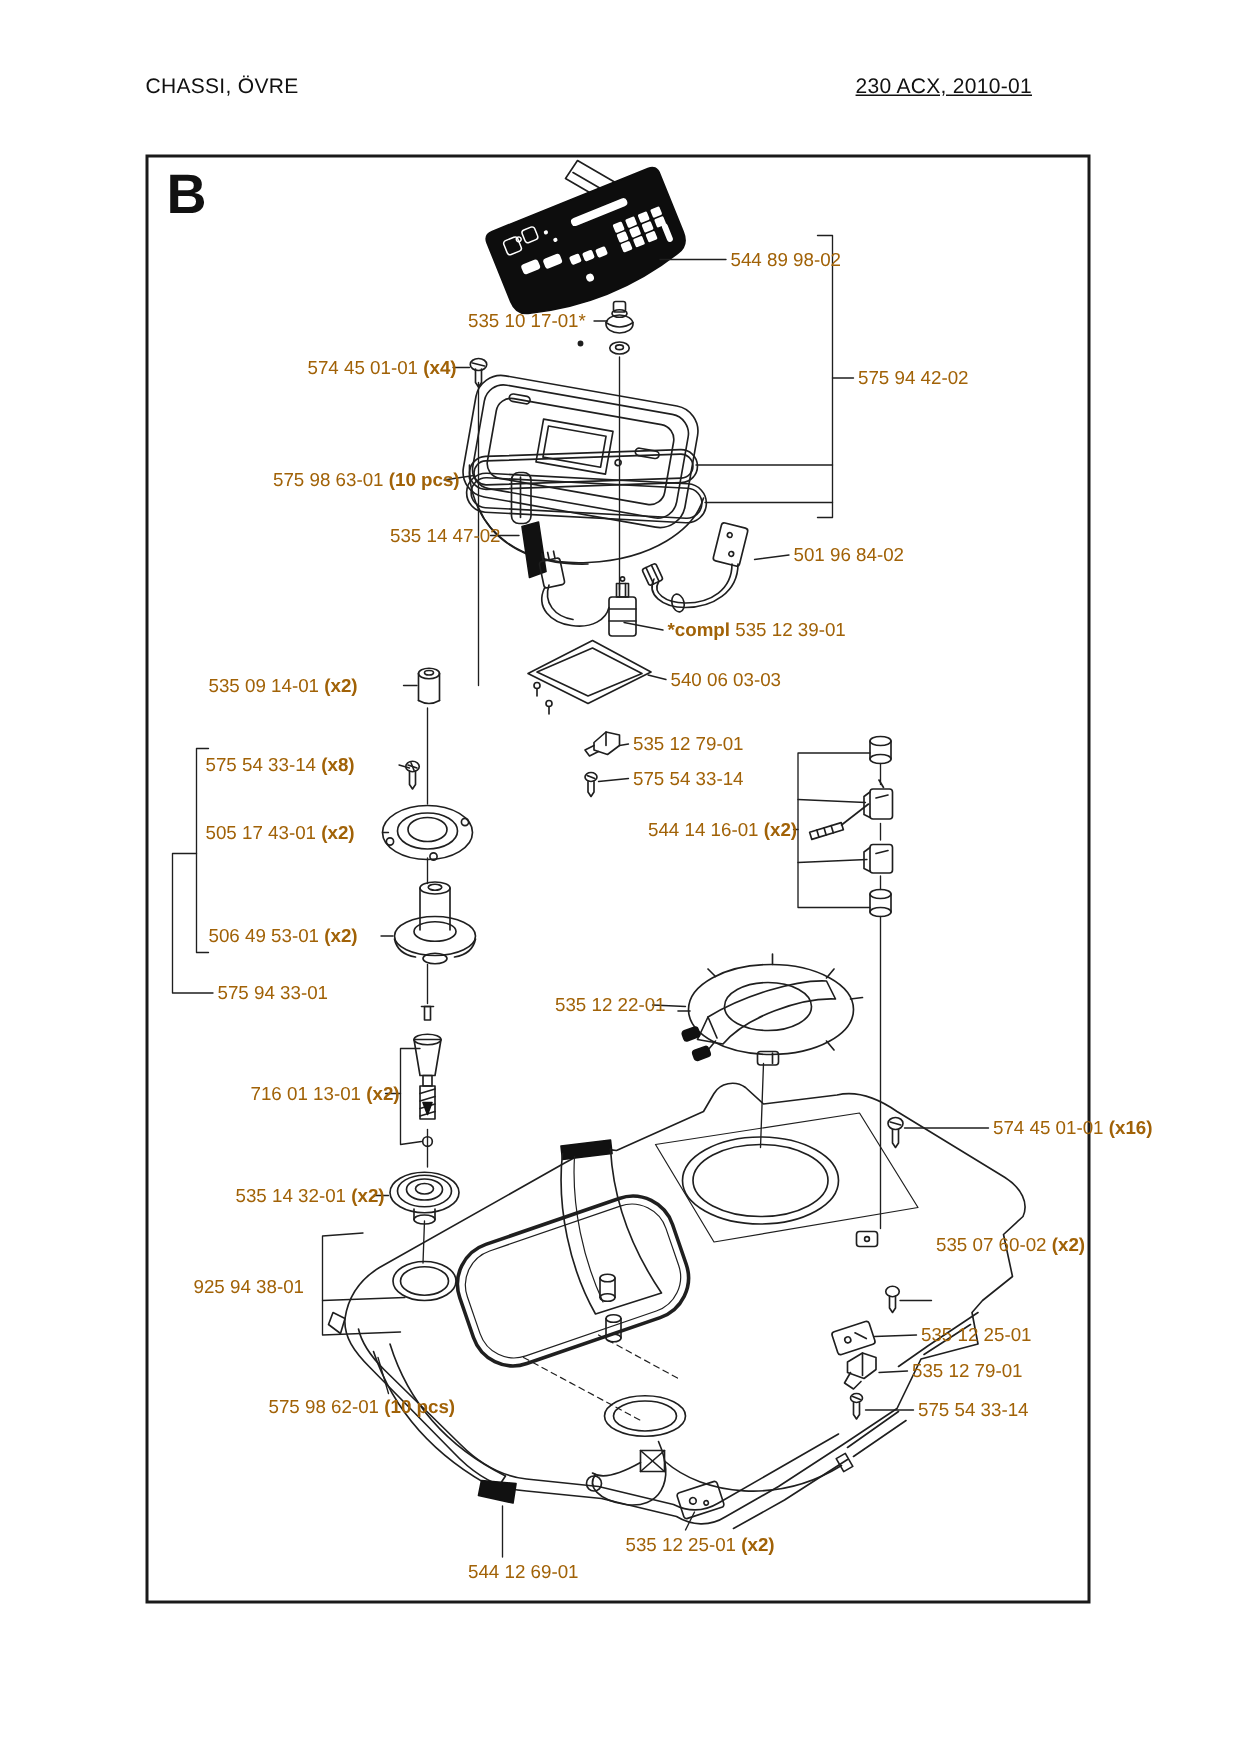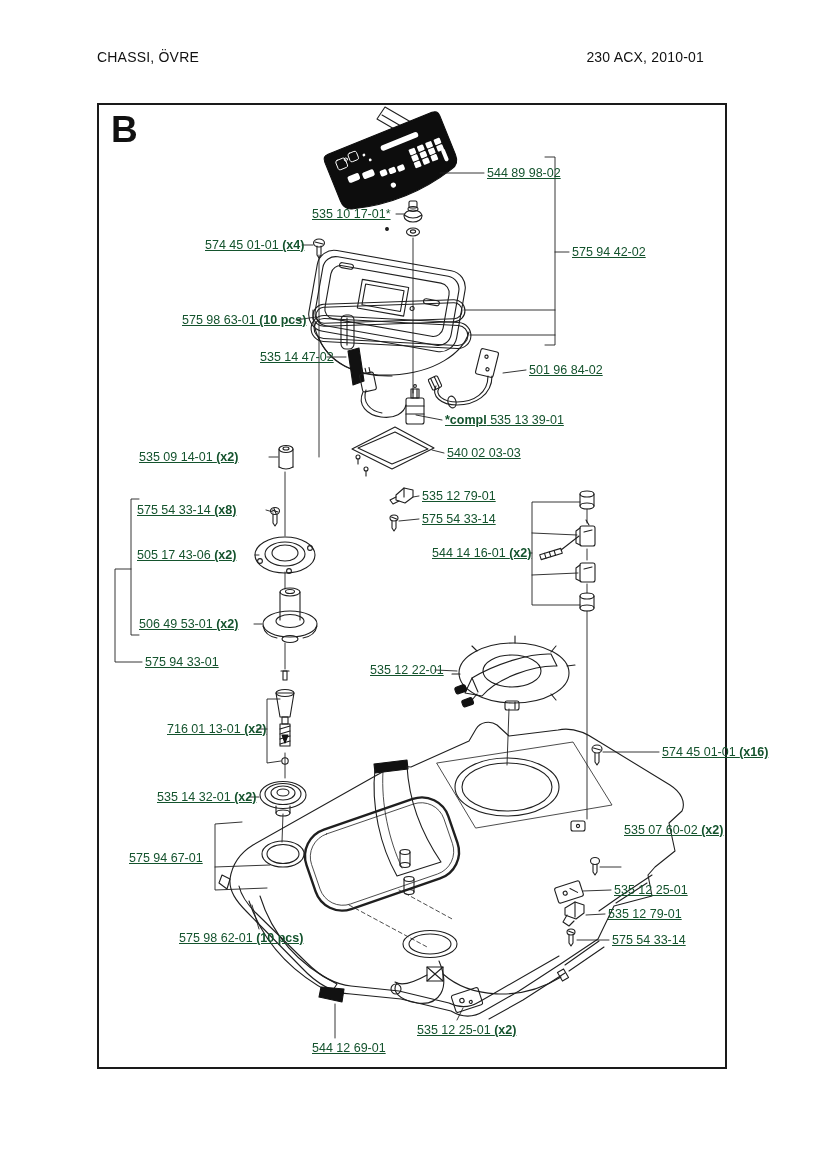--- a/index.html
+++ b/index.html
@@ -1,24 +1,24 @@
 <!DOCTYPE html>
 <html><head>
 <meta charset="utf-8">
 <style>
   html,body{margin:0;padding:0;background:#ffffff;}
   #page{position:relative;width:801px;height:1169px;background:#ffffff;overflow:hidden;
         font-family:"Liberation Sans",sans-serif;color:#111;border-radius:15px;}
   .hdr{position:absolute;top:49px;font-size:14px;letter-spacing:0.2px;color:#111;white-space:nowrap;}
   #hdr-left{left:97px;}
-  #hdr-right{right:97px;text-align:left;}
+  #hdr-right{right:113px;text-align:left;text-decoration:underline;}
   #frame{position:absolute;left:97px;top:103px;width:630px;height:966px;
          border:2px solid #1a1a1a;box-sizing:border-box;background:#fff;}
   #section-letter{position:absolute;left:12px;top:4px;font-size:37px;font-weight:bold;color:#111;}
-  .lbl{position:absolute;font-size:12.5px;line-height:14px;color:#14532d;white-space:nowrap;text-decoration:underline;}
+  .lbl{position:absolute;font-size:12.5px;line-height:14px;color:#a16207;white-space:nowrap;}
   .lbl .b{font-weight:bold;}
   svg{position:absolute;left:0;top:0;}
   svg *{vector-effect:non-scaling-stroke;}
 </style>
 </head>
 <body>
 
 <div id="page">
 
   <div id="hdr-left" class="hdr">CHASSI, ÖVRE</div>
@@ -408,35 +408,35 @@
       </g>
     </svg>
 
     <div class="lbl" style="left:388px;top:61px"><span class="b"></span><span>544 89 98-02</span><span class="b"></span></div>
     <div class="lbl" style="left:213px;top:102px"><span class="b"></span><span>535 10 17-01*</span><span class="b"></span></div>
     <div class="lbl" style="left:106px;top:133px"><span class="b"></span><span>574 45 01-01 </span><span class="b">(x4)</span></div>
     <div class="lbl" style="left:473px;top:140px"><span class="b"></span><span>575 94 42-02</span><span class="b"></span></div>
     <div class="lbl" style="left:83px;top:208px"><span class="b"></span><span>575 98 63-01 </span><span class="b">(10 pcs)</span></div>
     <div class="lbl" style="left:161px;top:245px"><span class="b"></span><span>535 14 47-02</span><span class="b"></span></div>
     <div class="lbl" style="left:430px;top:258px"><span class="b"></span><span>501 96 84-02</span><span class="b"></span></div>
-    <div class="lbl" style="left:346px;top:308px"><span class="b">*compl</span><span> 535 13 39-01</span><span class="b"></span></div>
-    <div class="lbl" style="left:348px;top:341px"><span class="b"></span><span>540 02 03-03</span><span class="b"></span></div>
+    <div class="lbl" style="left:346px;top:308px"><span class="b">*compl</span><span> 535 12 39-01</span><span class="b"></span></div>
+    <div class="lbl" style="left:348px;top:341px"><span class="b"></span><span>540 06 03-03</span><span class="b"></span></div>
     <div class="lbl" style="left:40px;top:345px"><span class="b"></span><span>535 09 14-01 </span><span class="b">(x2)</span></div>
     <div class="lbl" style="left:38px;top:398px"><span class="b"></span><span>575 54 33-14 </span><span class="b">(x8)</span></div>
-    <div class="lbl" style="left:38px;top:443px"><span class="b"></span><span>505 17 43-06 </span><span class="b">(x2)</span></div>
+    <div class="lbl" style="left:38px;top:443px"><span class="b"></span><span>505 17 43-01 </span><span class="b">(x2)</span></div>
     <div class="lbl" style="left:40px;top:512px"><span class="b"></span><span>506 49 53-01 </span><span class="b">(x2)</span></div>
     <div class="lbl" style="left:46px;top:550px"><span class="b"></span><span>575 94 33-01</span><span class="b"></span></div>
     <div class="lbl" style="left:323px;top:384px"><span class="b"></span><span>535 12 79-01</span><span class="b"></span></div>
     <div class="lbl" style="left:323px;top:407px"><span class="b"></span><span>575 54 33-14</span><span class="b"></span></div>
     <div class="lbl" style="left:333px;top:441px"><span class="b"></span><span>544 14 16-01 </span><span class="b">(x2)</span></div>
     <div class="lbl" style="left:271px;top:558px"><span class="b"></span><span>535 12 22-01</span><span class="b"></span></div>
     <div class="lbl" style="left:68px;top:617px"><span class="b"></span><span>716 01 13-01 </span><span class="b">(x2)</span></div>
     <div class="lbl" style="left:563px;top:640px"><span class="b"></span><span>574 45 01-01 </span><span class="b">(x16)</span></div>
     <div class="lbl" style="left:58px;top:685px"><span class="b"></span><span>535 14 32-01 </span><span class="b">(x2)</span></div>
-    <div class="lbl" style="left:30px;top:746px"><span class="b"></span><span>575 94 67-01</span><span class="b"></span></div>
+    <div class="lbl" style="left:30px;top:746px"><span class="b"></span><span>925 94 38-01</span><span class="b"></span></div>
     <div class="lbl" style="left:525px;top:718px"><span class="b"></span><span>535 07 60-02 </span><span class="b">(x2)</span></div>
     <div class="lbl" style="left:515px;top:778px"><span class="b"></span><span>535 12 25-01</span><span class="b"></span></div>
     <div class="lbl" style="left:509px;top:802px"><span class="b"></span><span>535 12 79-01</span><span class="b"></span></div>
     <div class="lbl" style="left:513px;top:828px"><span class="b"></span><span>575 54 33-14</span><span class="b"></span></div>
     <div class="lbl" style="left:80px;top:826px"><span class="b"></span><span>575 98 62-01 </span><span class="b">(10 pcs)</span></div>
     <div class="lbl" style="left:318px;top:918px"><span class="b"></span><span>535 12 25-01 </span><span class="b">(x2)</span></div>
     <div class="lbl" style="left:213px;top:936px"><span class="b"></span><span>544 12 69-01</span><span class="b"></span></div>
   </div>
 </div>
 

